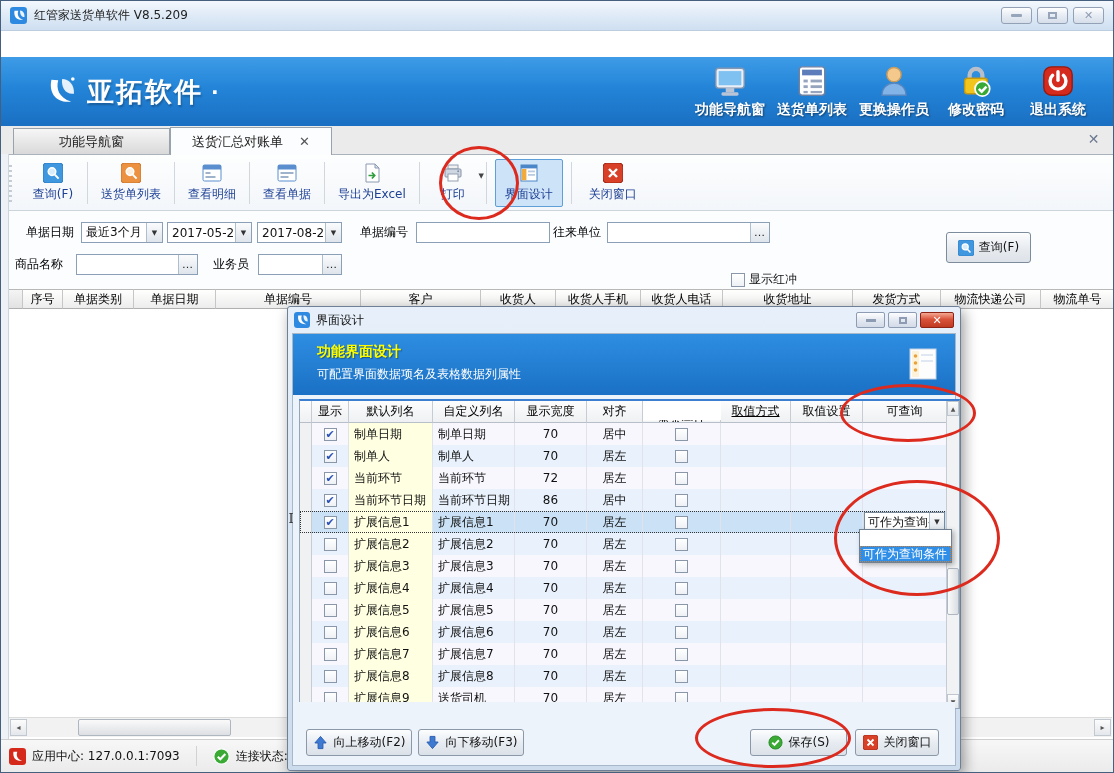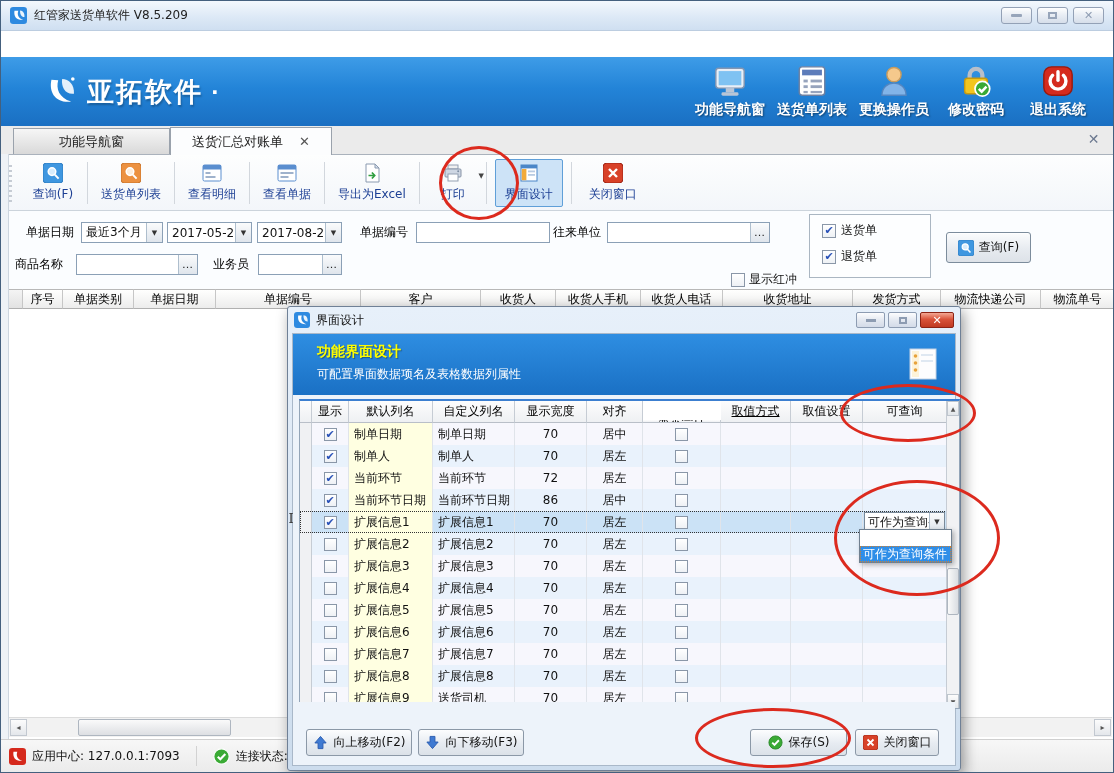--- a/index.html
+++ b/index.html
@@ -374,30 +374,20 @@
     <span class="combo" style="left:257px;top:43px;width:84px">
         <span class="ctext"></span>
         <span class="dots">…</span>
       </span>
 
     <span class="fcheck" style="left:730px;top:60px">
         <span class="cb" id="cb-red"></span>
         <span>显示红冲</span>
       </span>
 
-    <div class="groupbox">
-      <div class="fitem">
-          <span class="cb on" id="cb-deliv"></span>
-          <span>送货单</span>
-        </div>
-      <div class="fitem">
-          <span class="cb on" id="cb-ret"></span>
-          <span>退货单</span>
-        </div>
-    </div>
 
     <div class="qbtn">
       <span class="ic" id="qbtn-icon">
           <svg viewBox="0 0 20 20">
             <rect width="20" height="20" rx="3.5" fill="#3f97e0" stroke="#2d7cc0"></rect>
             <circle cx="9" cy="8.6" r="3.8" fill="#d8edfc" stroke="#fff" stroke-width="1.5"></circle>
             <path d="M11.8 11.6 L15.6 15.6" stroke="#fff" stroke-width="2"></path>
           </svg>
         </span>
       <span>查询(F)</span>

